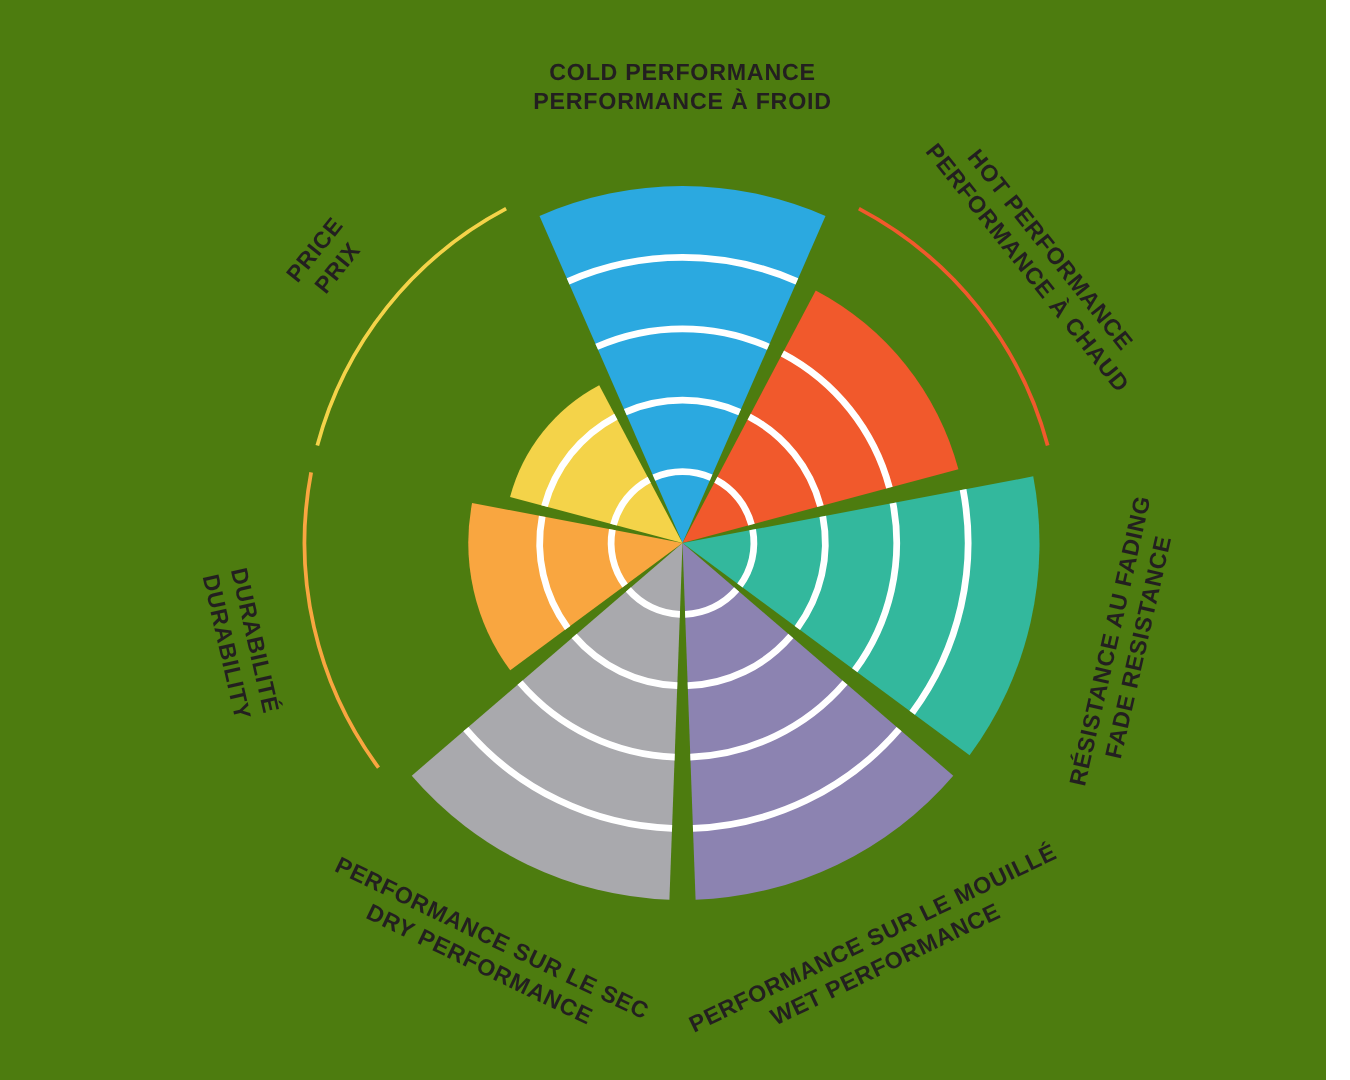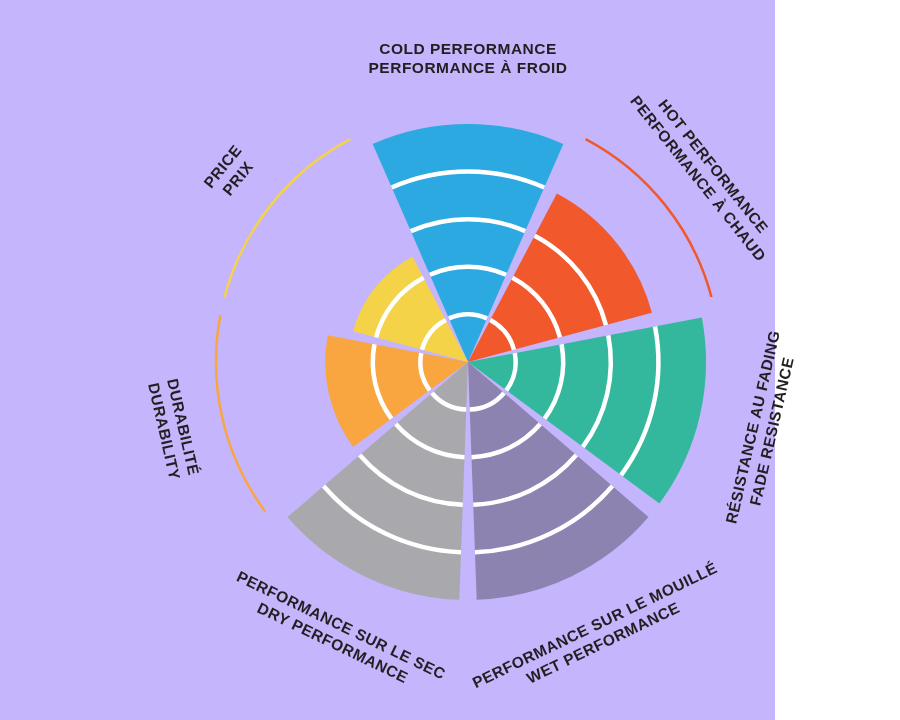--- a/index.html
+++ b/index.html
@@ -6,24 +6,23 @@
     margin: 0;
     padding: 0;
     background: #ffffff;
     width: 900px;
     height: 720px;
     overflow: hidden;
     font-family: "Liberation Sans", sans-serif;
   }
   .stage {
     position: relative;
-    width: 762px;
+    width: 884px;
     height: 720px;
-    background: #c4b5fd;
-    padding-left: 13px;
+    background: #4d7c0f;
   }
   svg { display: block; }
 </style>
 </head>
 <body>
 
 <div class="stage">
   <svg id="wheel-svg" width="900" height="720" viewBox="0 0 900 720" xmlns="http://www.w3.org/2000/svg">
       <g>
         <path d="M 455 362 L 359.66 143.93 A 238.00 238.00 0 0 1 550.34 143.93 Z" fill="#2BA9E0"></path>

